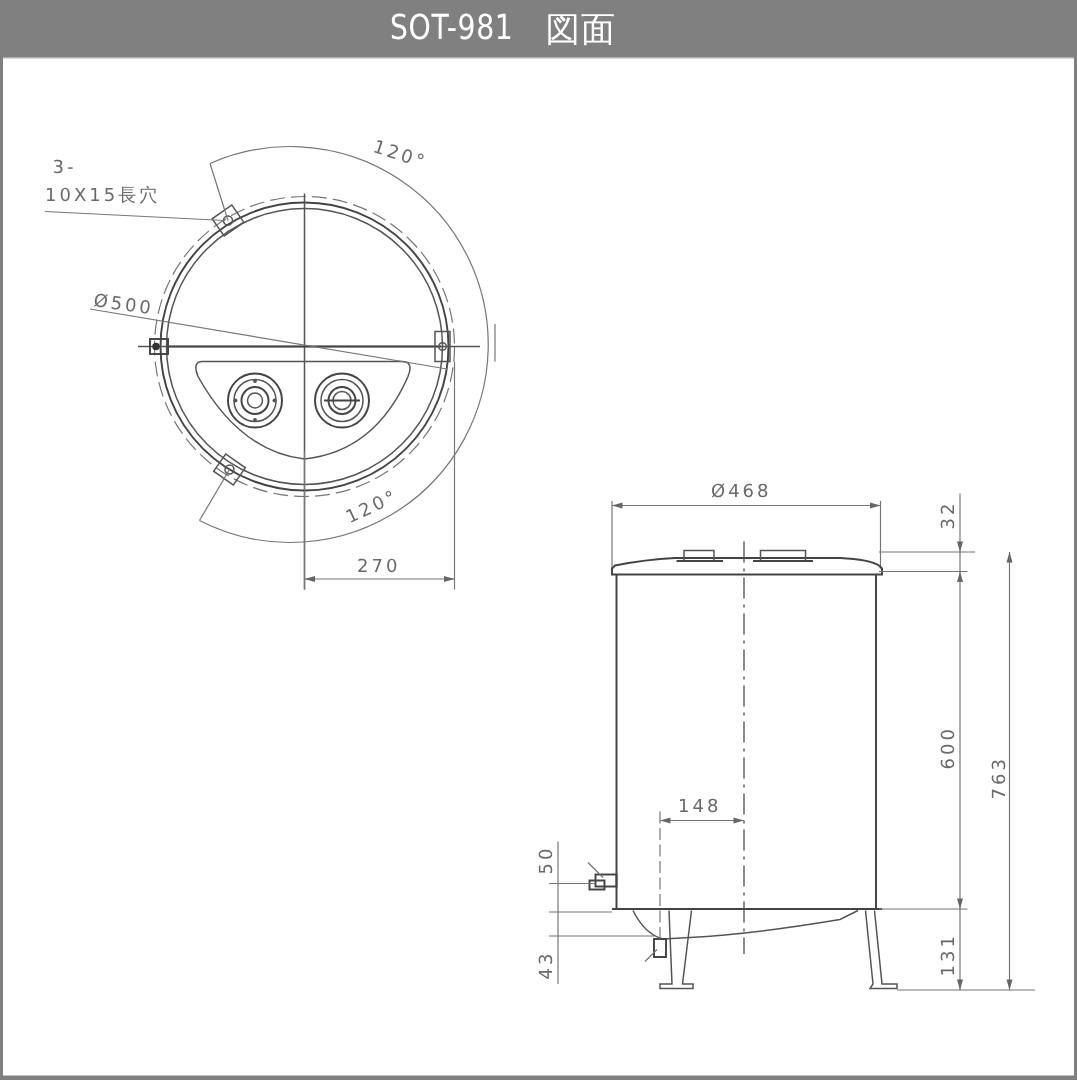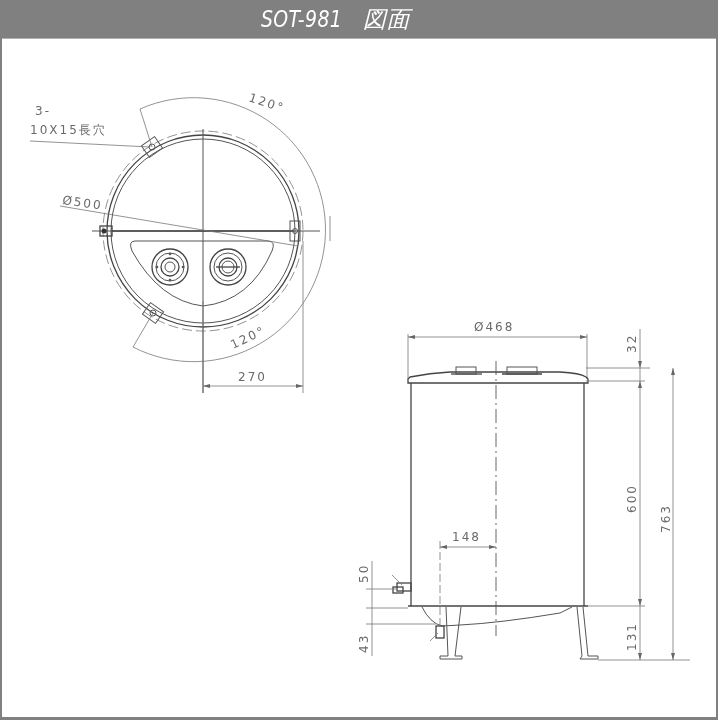--- a/index.html
+++ b/index.html
@@ -8,21 +8,21 @@
     width: 718px; height: 720px;
     background: #808080;
     box-sizing: border-box;
     overflow: hidden;
   }
   .header {
     position: absolute; left: 0; top: 0; width: 662px; height: 38px;
     display: flex; align-items: center; justify-content: center;
     color: #ffffff;
     font-family: "DejaVu Sans", sans-serif;
-    font-size: 23px; letter-spacing: 0.5px; font-style: italic;
+    font-size: 23px; letter-spacing: 0.5px;
   }
   .header .title-model { font-family: "DejaVu Sans", sans-serif; transform: scaleX(0.82); display: inline-block; }
   .canvas {
     position: absolute; left: 2px; top: 38px; width: 714px; height: 678px;
     background: #ffffff;
     border-top: 1px solid #b0b0b0;
   }
   svg { position: absolute; left: 0; top: 0; }
   .dim-text { font-family: "DejaVu Sans", sans-serif; font-size: 12px; fill: #6a6a6a; letter-spacing: 2px; }
   .ln { stroke: #555; fill: none; }

